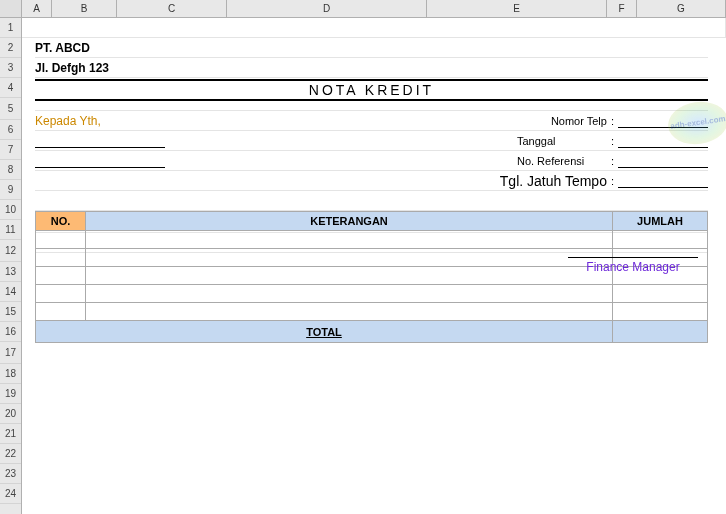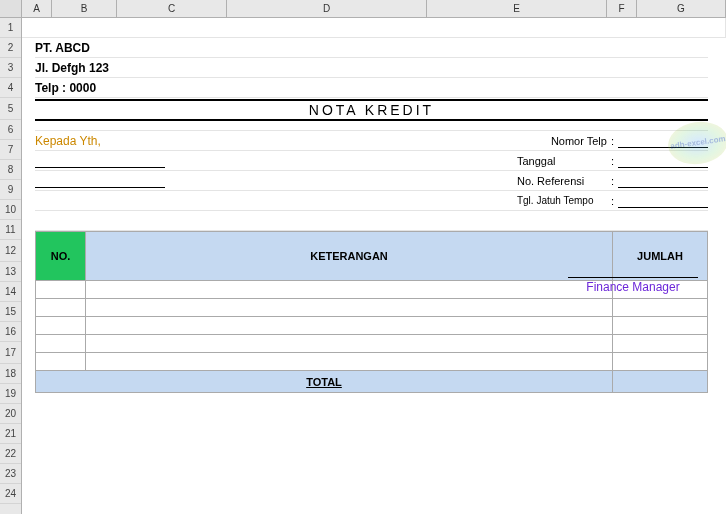--- a/index.html
+++ b/index.html
@@ -158,23 +158,20 @@
         <div style="position:absolute; top:20px; left:8px; right:8px; bottom:0; padding: 0 10px 0 5px;">
 
           <div style="height:20px; display:flex; align-items:center; border-bottom:1px solid #e4e4e4;">
             <span style="font-weight:bold; font-size:12px;">PT. ABCD</span>
           </div>
 
           <div style="height:20px; display:flex; align-items:center; border-bottom:1px solid #e4e4e4;">
             <span style="font-weight:bold; font-size:12px;">Jl. Defgh 123</span>
           </div>
 
-          <div style="height:20px; display:flex; align-items:center; border-bottom:1px solid #e4e4e4;">
-            <span style="font-weight:bold; font-size:12px;">Telp : 0000</span>
-          </div>
 
           <div style="height:22px; display:flex; align-items:center; justify-content:center; border-top:2px solid #000; border-bottom:2px solid #000; margin-top:1px;">
             <span style="font-weight:normal; font-size:14px; letter-spacing:3px;">NOTA KREDIT</span>
           </div>
 
           <div style="height:10px; border-bottom:1px solid #e4e4e4;"></div>
 
           <div style="height:20px; display:flex; align-items:center; border-bottom:1px solid #e4e4e4; justify-content:space-between;">
             <span style="color:#cc8800; font-size:12px;">Kepada Yth,</span>
             <div style="display:flex; align-items:center; gap:4px; position:relative;">
@@ -204,34 +201,34 @@
             <div style="display:flex; align-items:center; gap:4px;">
               <span style="font-size:11px; white-space:nowrap; min-width:90px;">No. Referensi</span>
               <span style="font-size:11px;">:</span>
               <span style="border-bottom:1px solid #000; display:inline-block; width:90px; height:14px;"></span>
             </div>
           </div>
 
           <div style="height:20px; display:flex; align-items:center; border-bottom:1px solid #e4e4e4; justify-content:space-between;">
             <div style="width:130px;"></div>
             <div style="display:flex; align-items:center; gap:4px;">
-              <span style="font-size:10px; white-space:nowrap; min-width:90px;margin-left:33px;">Tgl. Jatuh Tempo</span>
+              <span style="font-size:14px; white-space:nowrap; min-width:90px;margin-left:33px;">Tgl. Jatuh Tempo</span>
               <span style="font-size:11px;">:</span>
               <span style="border-bottom:1px solid #000; display:inline-block; width:90px; height:14px;"></span>
             </div>
           </div>
 
           <div style="height:20px; border-bottom:1px solid #e4e4e4;"></div>
 
           <div style="height:22px; display:flex; border-bottom:1px solid #e4e4e4;">
             <table style="width:100%; border-collapse:collapse;">
               <thead>
                 <tr>
-                  <th style="background:#22c55e; border:1px solid #aaa; padding:3px 6px; font-size:11px; width:50px; text-align:center;">NO.</th>
-                  <th style="background:#c5d9f1; border:1px solid #aaa; padding:18px 6px; font-size:11px; text-align:center;">KETERANGAN</th>
+                  <th style="background:#fdba74; border:1px solid #aaa; padding:3px 6px; font-size:11px; width:50px; text-align:center;">NO.</th>
+                  <th style="background:#c5d9f1; border:1px solid #aaa; padding:3px 6px; font-size:11px; text-align:center;">KETERANGAN</th>
                   <th style="background:#c5d9f1; border:1px solid #aaa; padding:3px 6px; font-size:11px; width:95px; text-align:center;">JUMLAH</th>
                 </tr>
               </thead>
               <tbody>
                 <tr class="table-row">
                   <td style="border:1px solid #aaa; height:18px; text-align:center; font-size:11px;"></td>
                   <td style="border:1px solid #aaa; height:18px; font-size:11px;"></td>
                   <td style="border:1px solid #aaa; height:18px; font-size:11px;"></td>
                 </tr>
                 <tr class="table-row">

